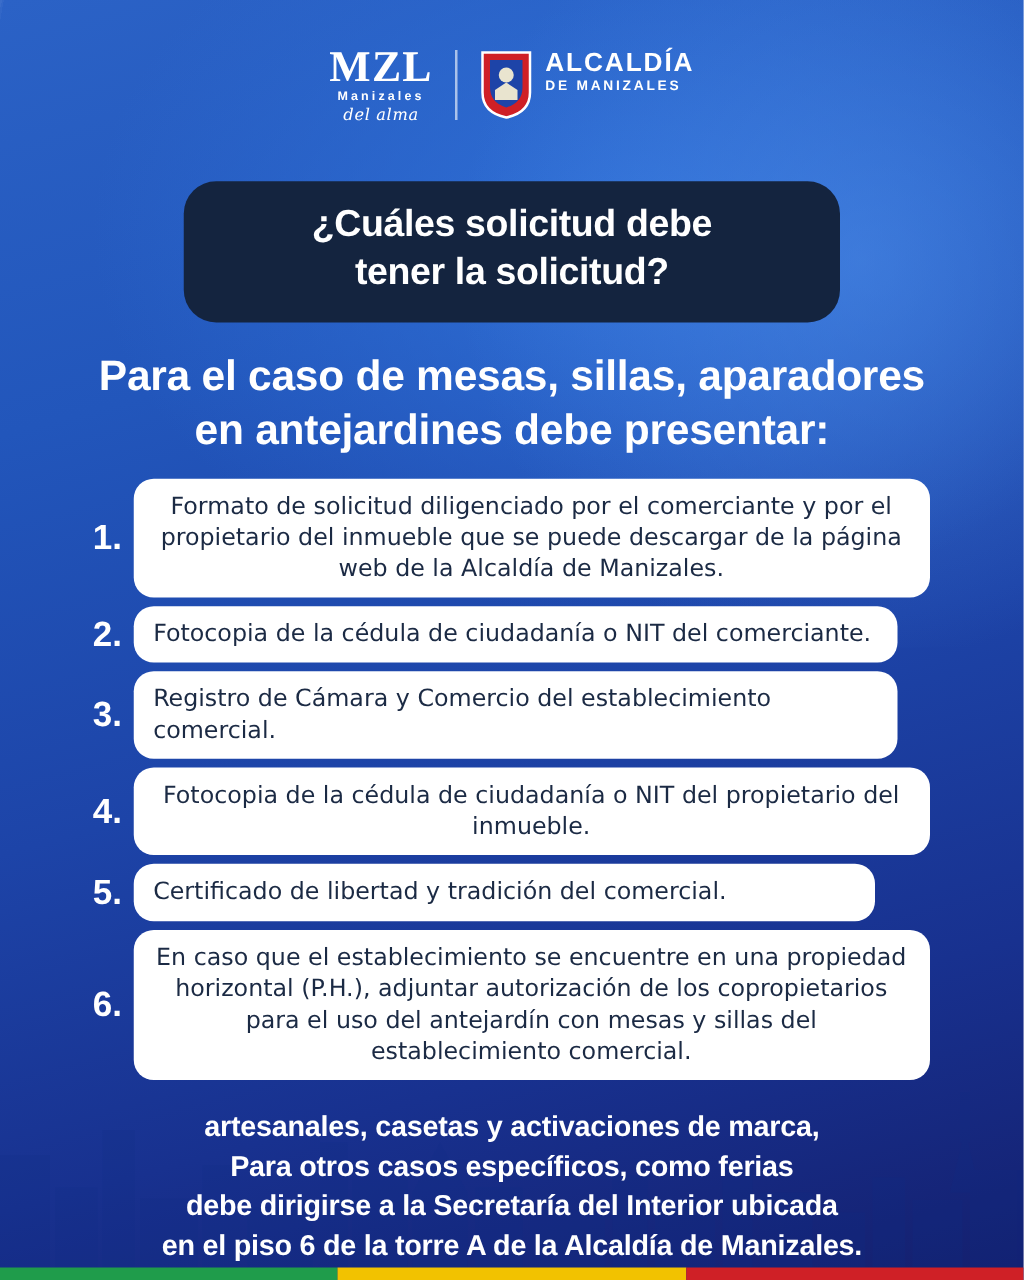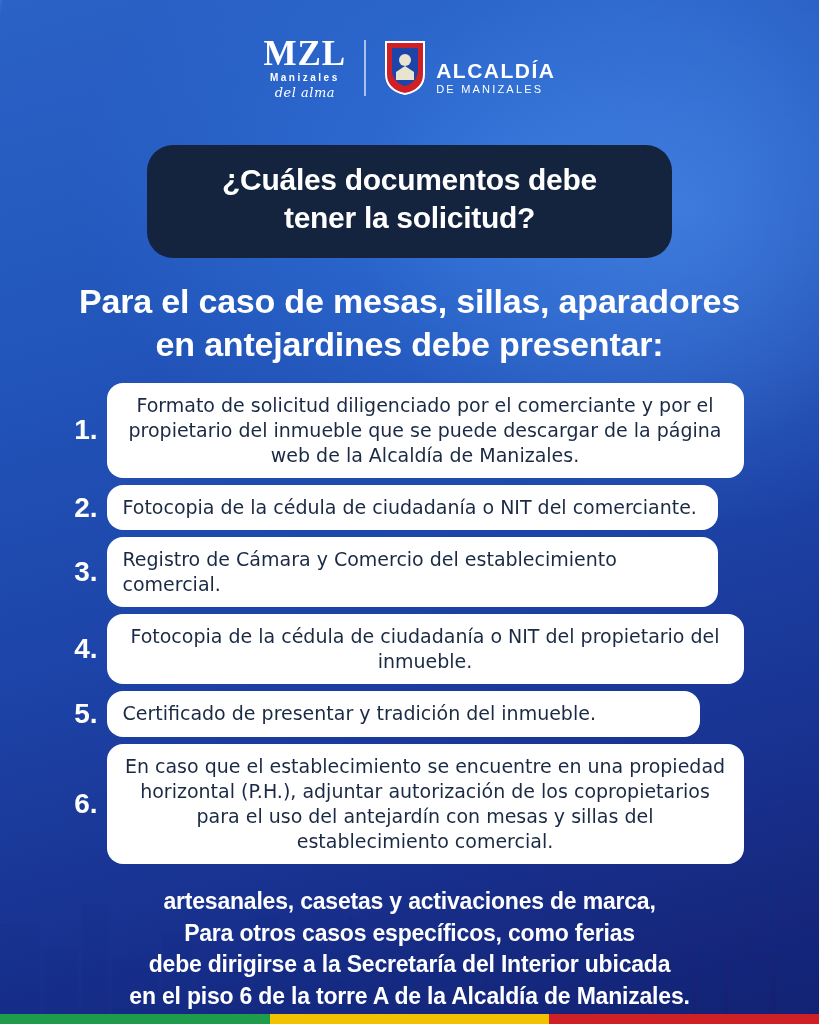--- a/index.html
+++ b/index.html
@@ -99,36 +99,36 @@
     margin-top: 3px;
     letter-spacing: .5px;
   }
   .divider-v {
     width: 2px;
     height: 56px;
     background: rgba(255,255,255,.6);
   }
   .alc-group {
     display: flex;
-    align-items: flex-end;
+    align-items: flex-start;
     gap: 10px;
   }
   .shield {
     width: 42px;
     height: 56px;
   }
   .alc-text { color: #ffffff; line-height: 1.05; }
   .alc-text .alc-1 {
     font-size: 21px;
     font-weight: bold;
     letter-spacing: 1.5px;
   }
   .alc-text .alc-2 {
     font-size: 11px;
-    font-weight: normal;
+    font-weight: bold;
     letter-spacing: 2.2px;
     margin-top: 2px;
   }
 
   
   .title-pill {
     position: relative;
     margin: 46px auto 0;
     width: 525px;
     background: #14243f;
@@ -257,21 +257,21 @@
         <path d="M12 32 L21 26 L30 32 L30 40 L12 40 Z" fill="#e9e4cf"></path>
       </svg>
       <div class="alc-text">
         <div class="alc-1">ALCALDÍA</div>
         <div class="alc-2">DE MANIZALES</div>
       </div>
     </div>
   </div>
 
   <div class="title-pill">
-    <div class="line">¿Cuáles documentos debe</div>
+    <div class="line">¿Cuáles solicitud debe</div>
     <div class="line">tener la solicitud?</div>
   </div>
 
   <div class="subtitle">
     <div>Para el caso de mesas, sillas, aparadores</div>
     <div>en antejardines debe presentar:</div>
   </div>
 
   <div class="list">
 
@@ -290,21 +290,21 @@
       <div class="bubble w2">Registro de Cámara y Comercio del establecimiento comercial.</div>
     </div>
 
     <div class="list-item">
       <div class="num">4.</div>
       <div class="bubble w1">Fotocopia de la cédula de ciudadanía o NIT del propietario del inmueble.</div>
     </div>
 
     <div class="list-item">
       <div class="num">5.</div>
-      <div class="bubble w2" style="margin-right:60px;">Certificado de presentar y tradición del inmueble.</div>
+      <div class="bubble w2" style="margin-right:60px;">Certificado de libertad y tradición del comercial.</div>
     </div>
 
     <div class="list-item">
       <div class="num">6.</div>
       <div class="bubble w1">En caso que el establecimiento se encuentre en una propiedad horizontal (P.H.), adjuntar autorización de los copropietarios para el uso del antejardín con mesas y sillas del establecimiento comercial.</div>
     </div>
 
   </div>
 
   <div class="footnote">

